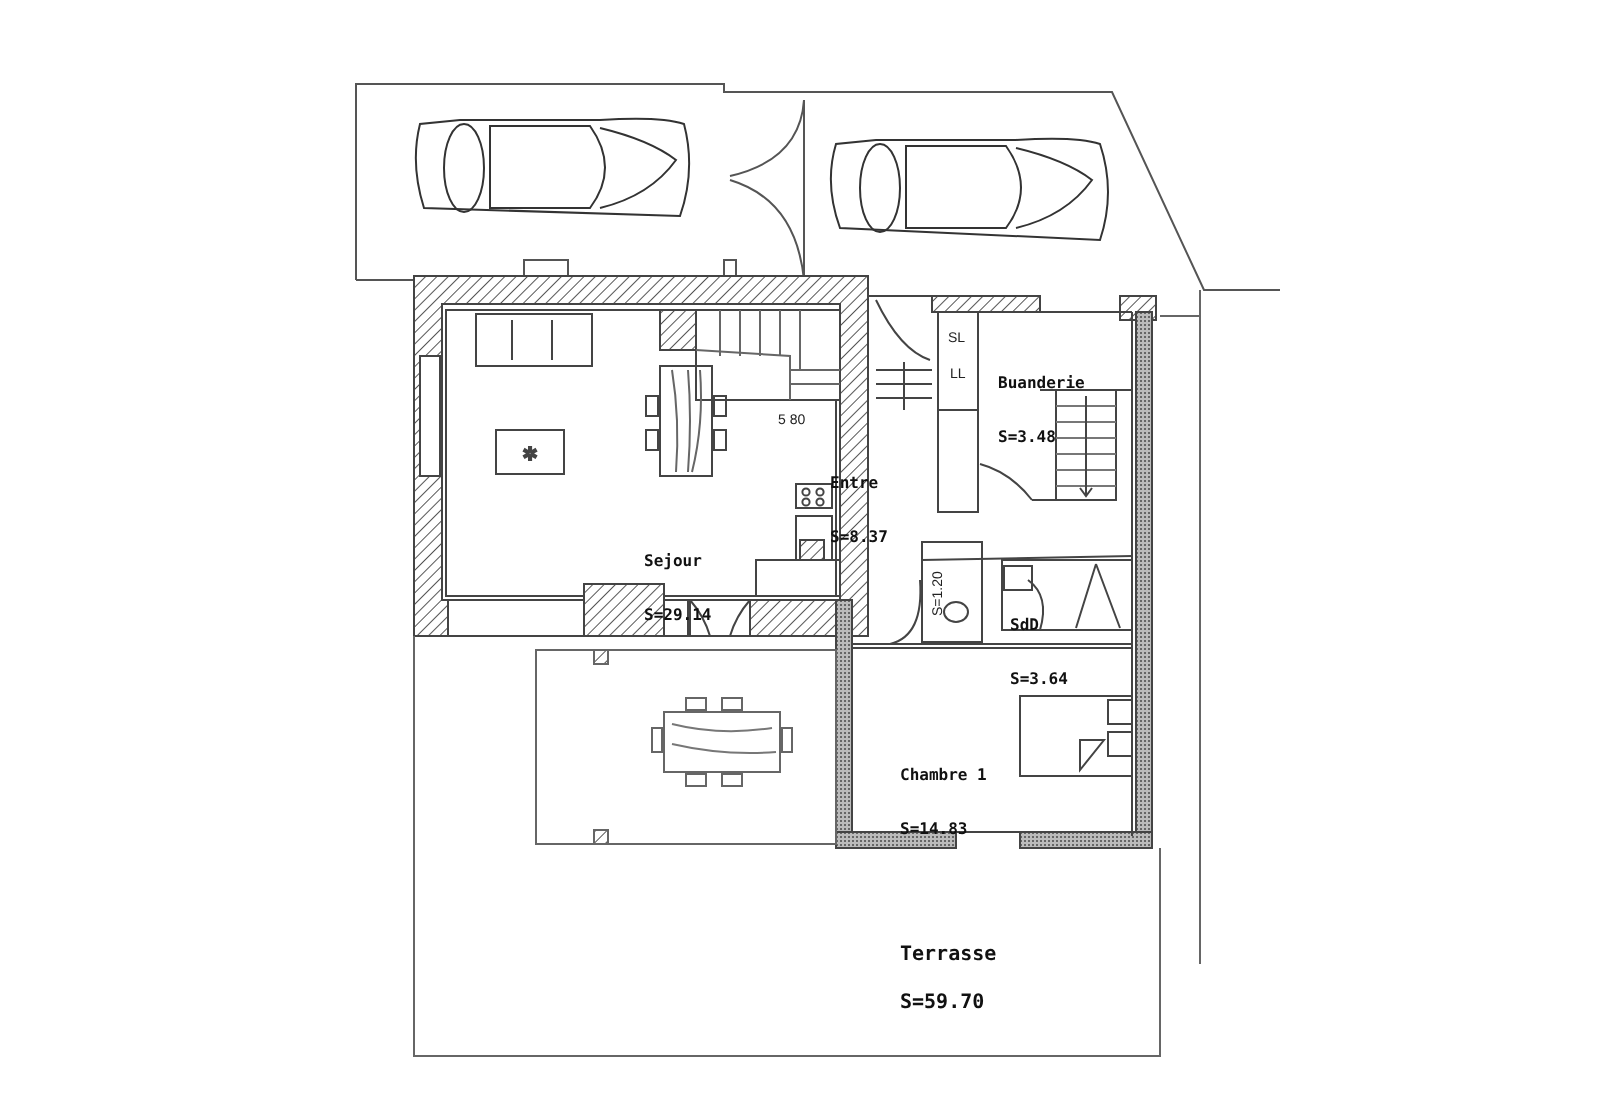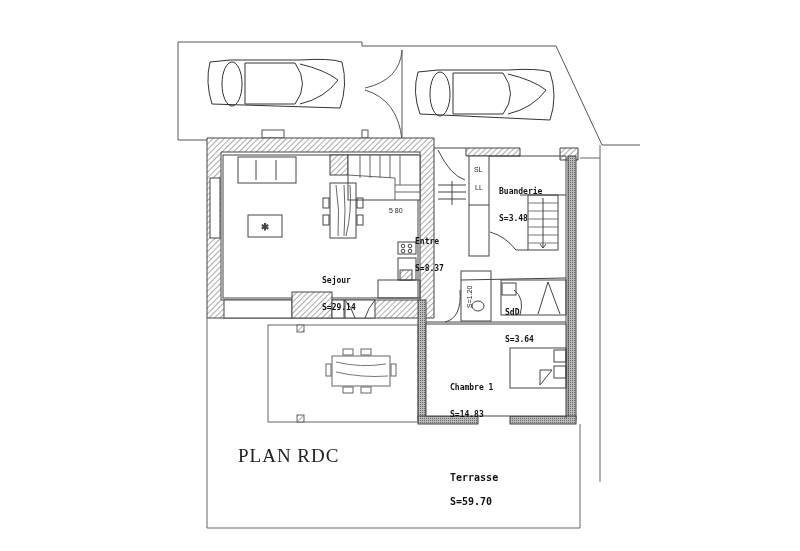--- a/index.html
+++ b/index.html
@@ -207,14 +207,13 @@
 <div class="lbl" style="left:450px; top:458px; font-size:10px; line-height:8px;">
   <span>Terrasse</span>
   <span>S=59.70</span>
 </div>
 
 <div class="small" style="left:389px; top:207px;">5  80</div>
 <div class="small" style="left:474px; top:166px;">SL</div>
 <div class="small" style="left:475px; top:184px;">LL</div>
 
 <div class="title">
-  <span>PLAN  RDC</span>
 </div>
 
 </body></html>

